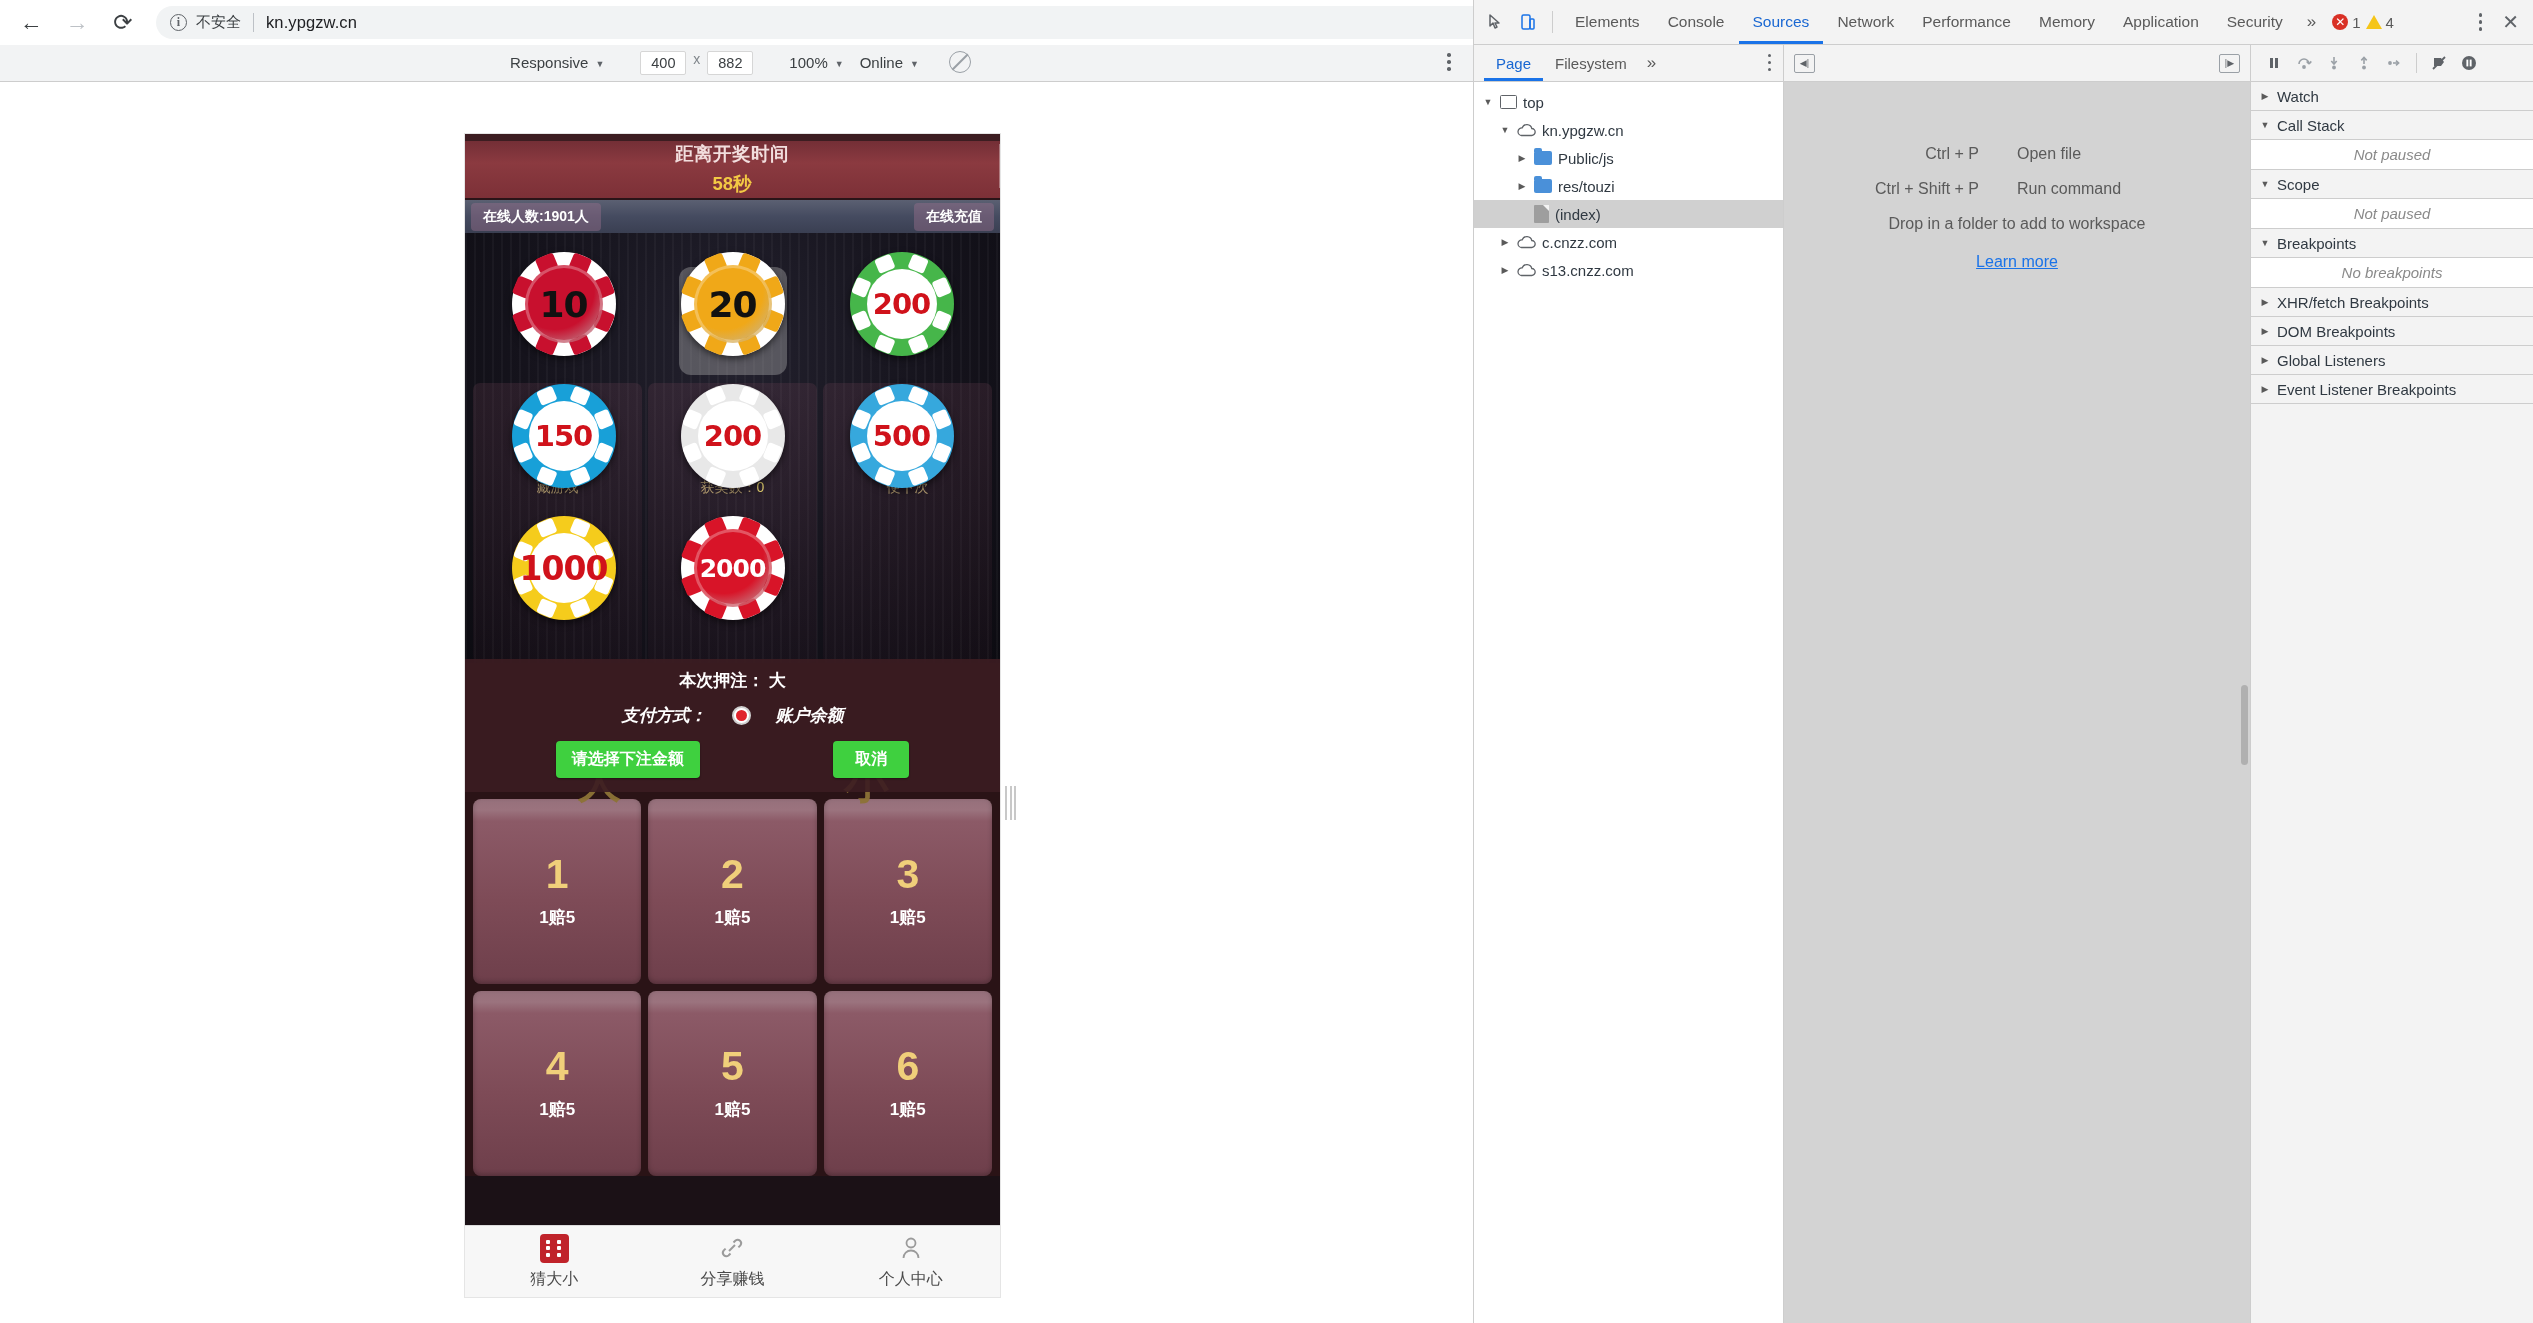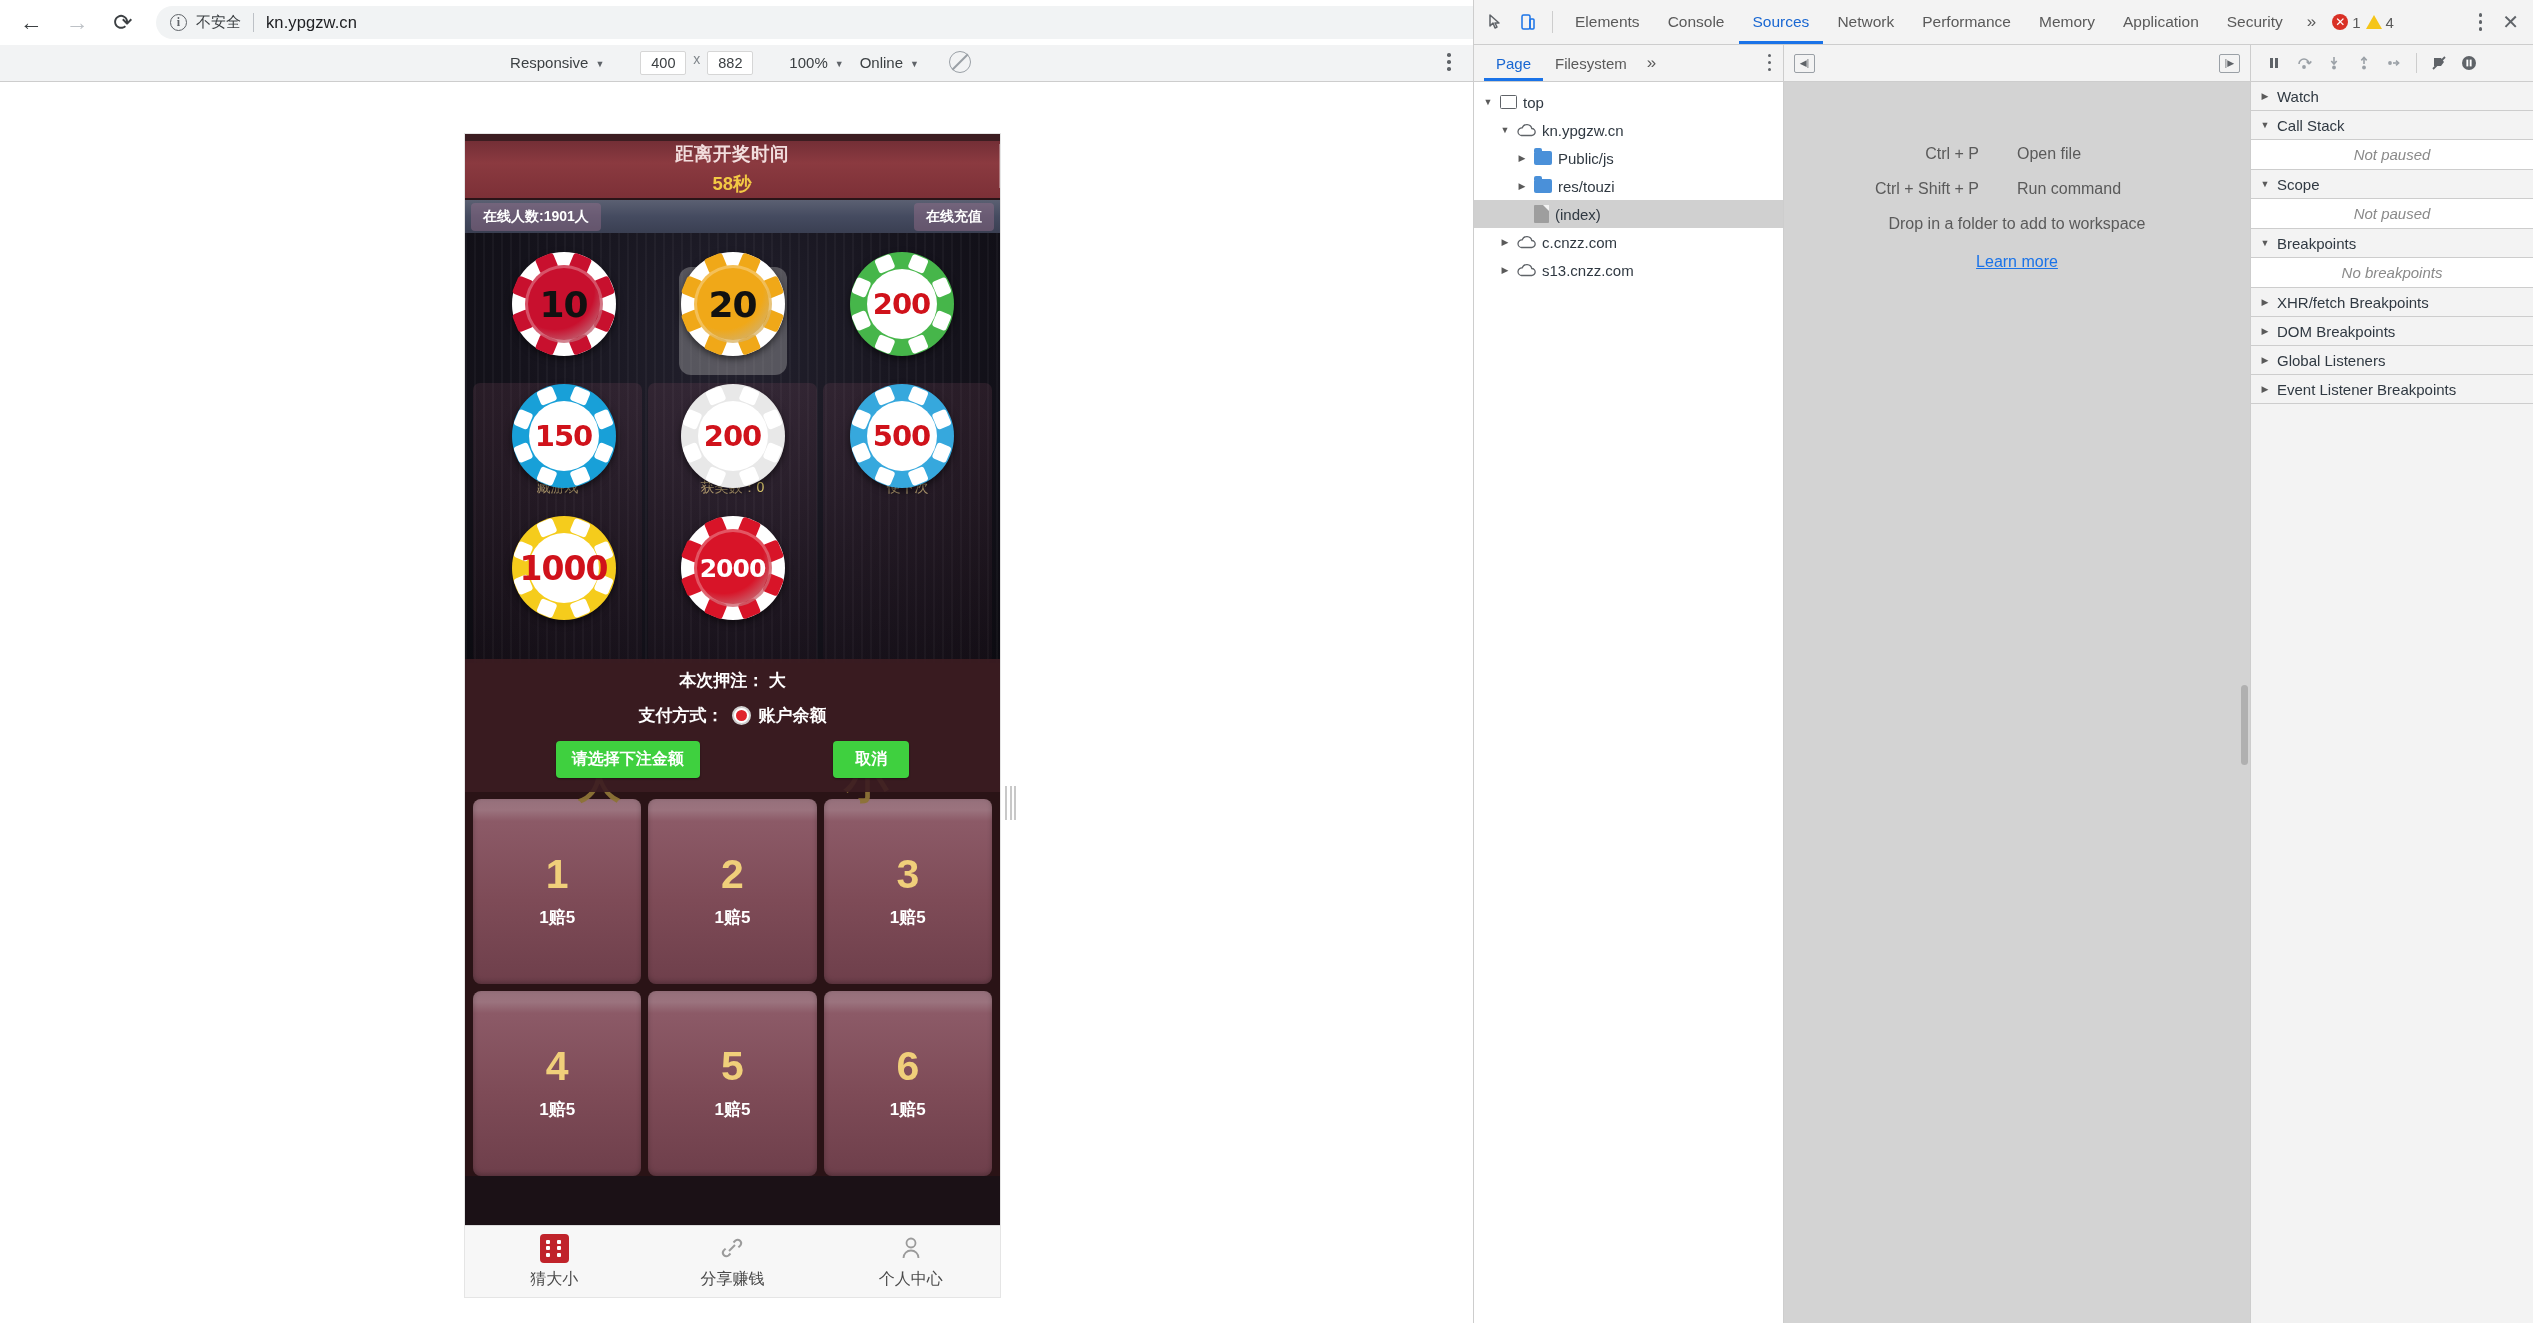--- a/index.html
+++ b/index.html
@@ -188,21 +188,21 @@
   }
 
   .betinfo{
     position:relative; z-index:6;
     background:rgba(60,28,34,.92);
     margin-top:-4px;
     padding:10px 0 14px 0;
     text-align:center;
   }
   .betline{ color:#ffffff; font-size:17px; font-weight:bold; margin-bottom:12px;}
-  .payline{ display:flex; align-items:center; justify-content:center; gap:8px; margin-bottom:14px;}
+  .payline{ display:flex; align-items:center; justify-content:center; gap:25px; margin-bottom:14px;font-style:italic;}
   .payline .lab{ color:#ffffff; font-size:17px; font-weight:bold;}
   .radio-on{
     width:19px;height:19px;border-radius:50%;background:#ffffff;
     border:2px solid #cfcfcf; display:flex;align-items:center;justify-content:center;
   }
   .radio-on i{ width:11px;height:11px;border-radius:50%;background:#e0232c; display:block;}
   .btnrow{ display:flex; align-items:center; justify-content:space-around; padding:0 24px;}
   .gbtn{
     background:#3fd03f; color:#ffffff; font-size:16px; font-weight:bold;
     padding:8px 16px; border-radius:4px; border:none;

